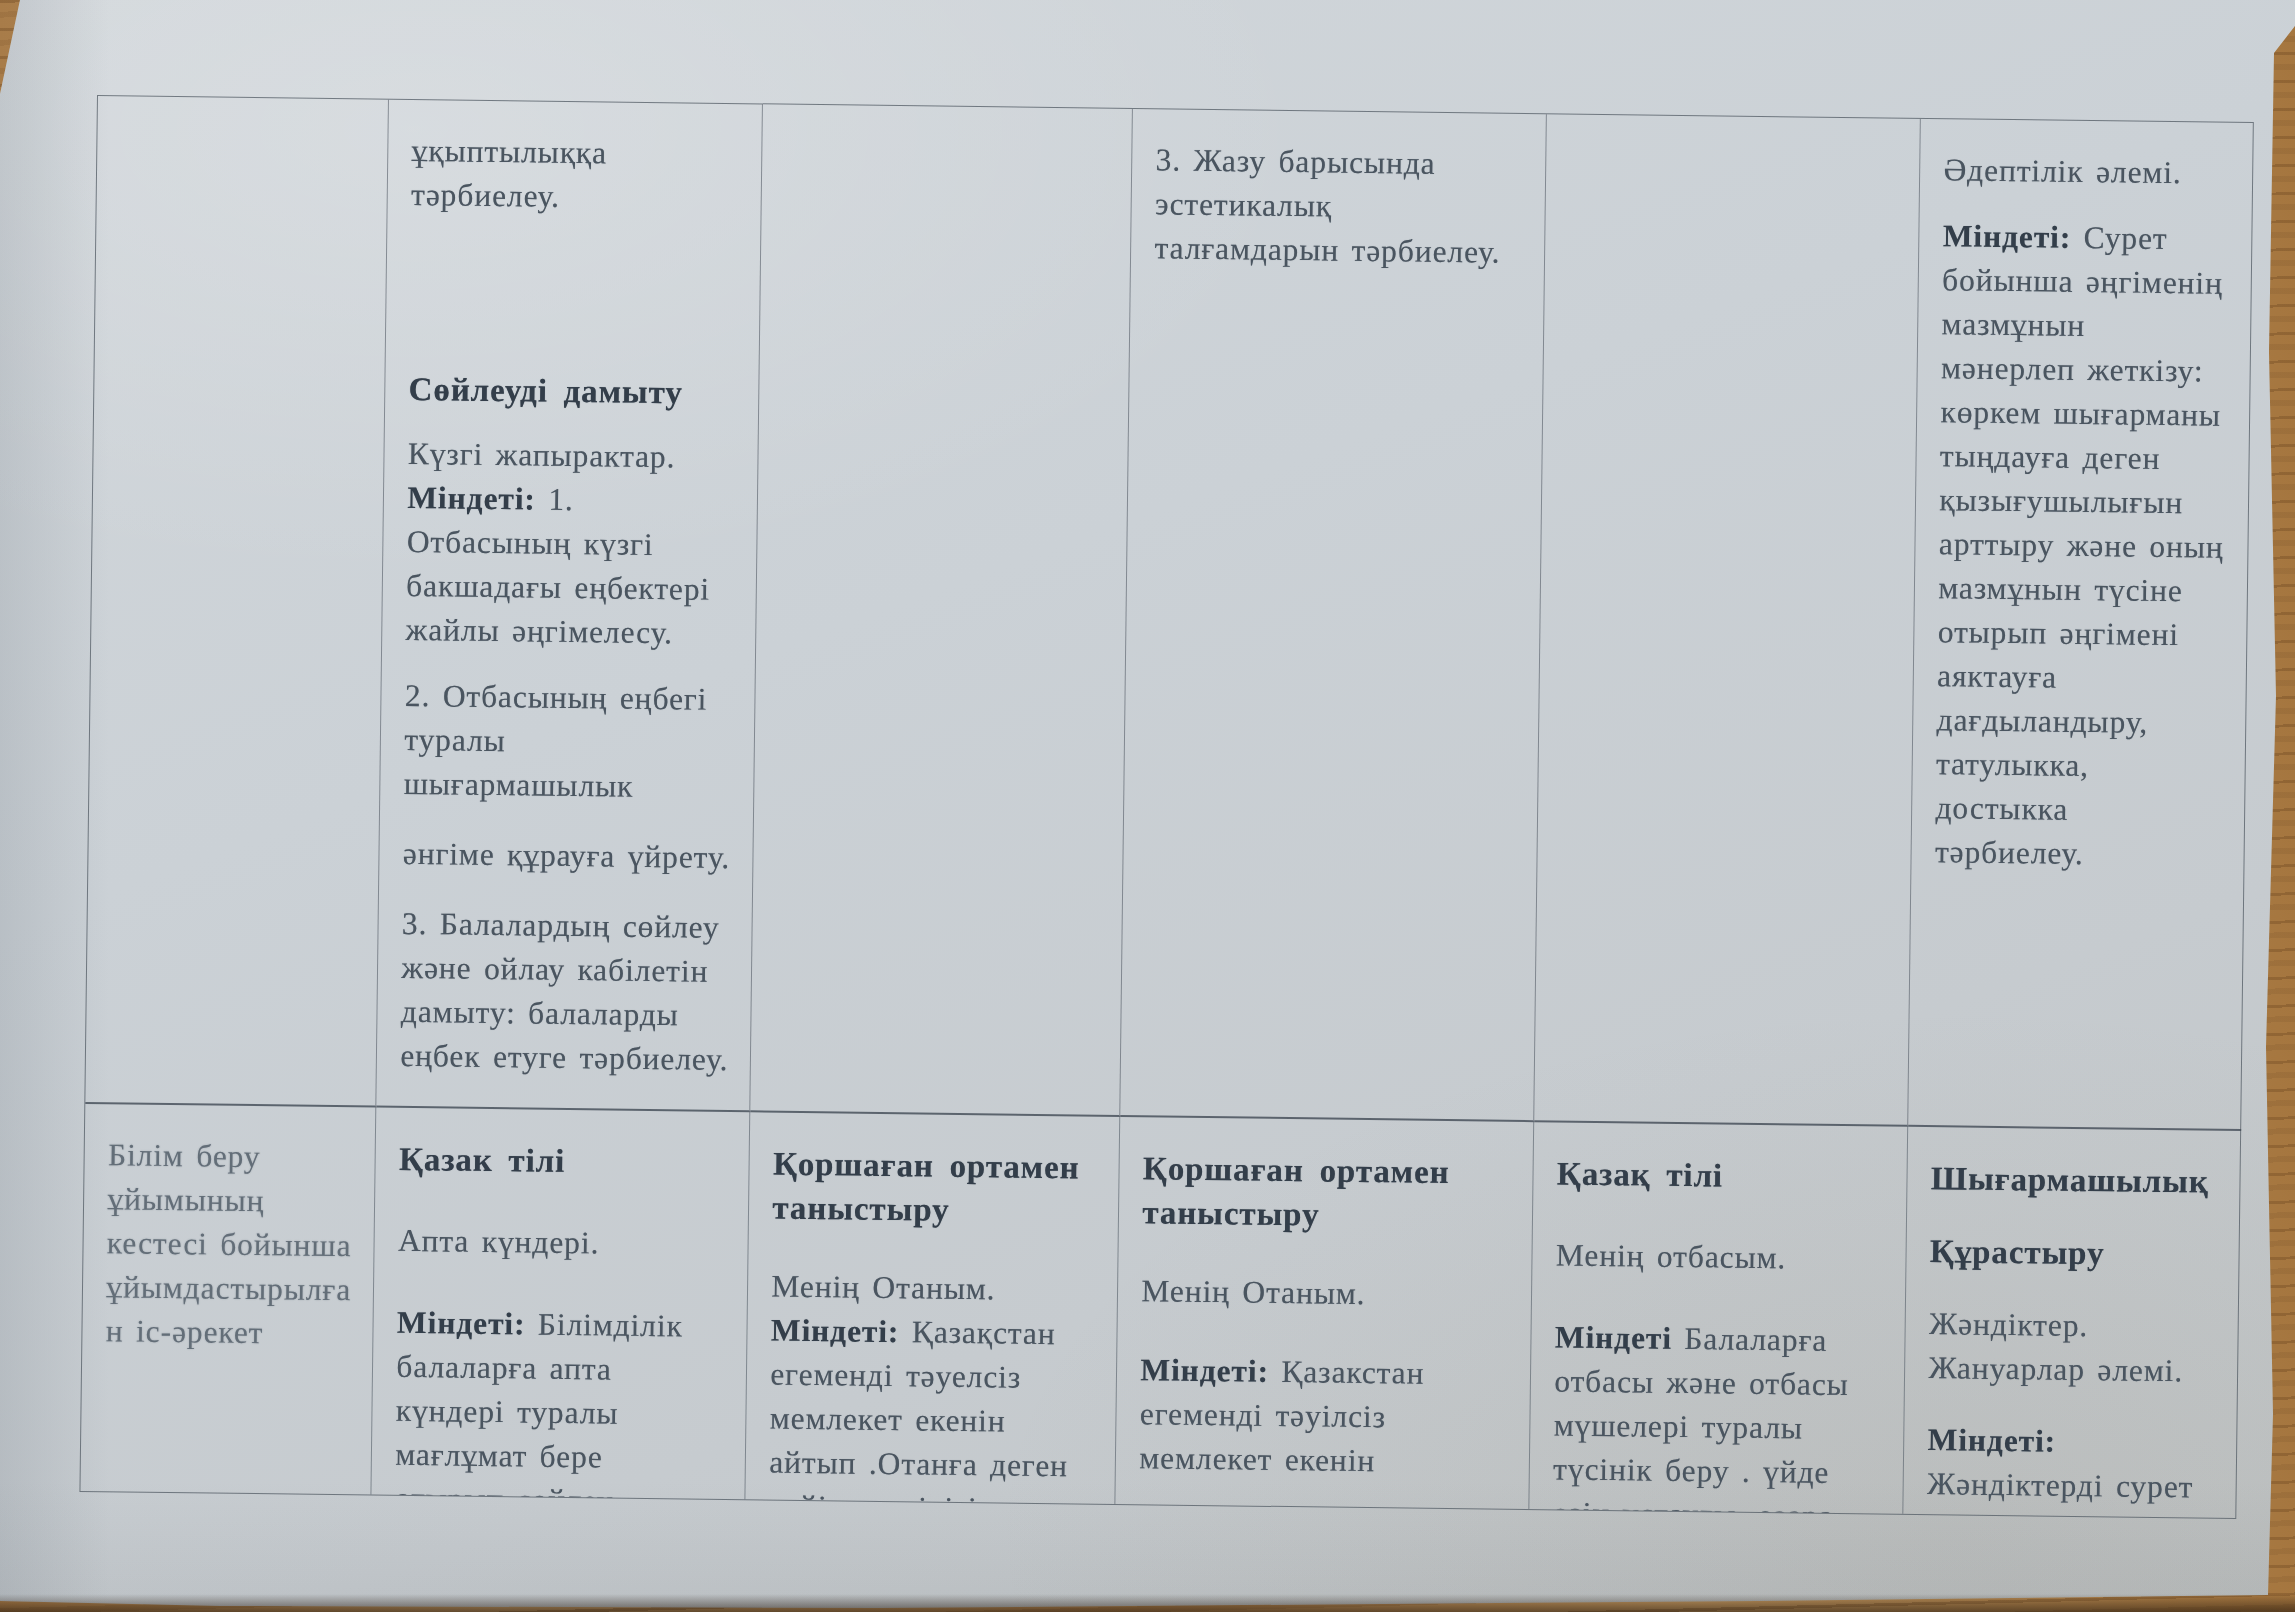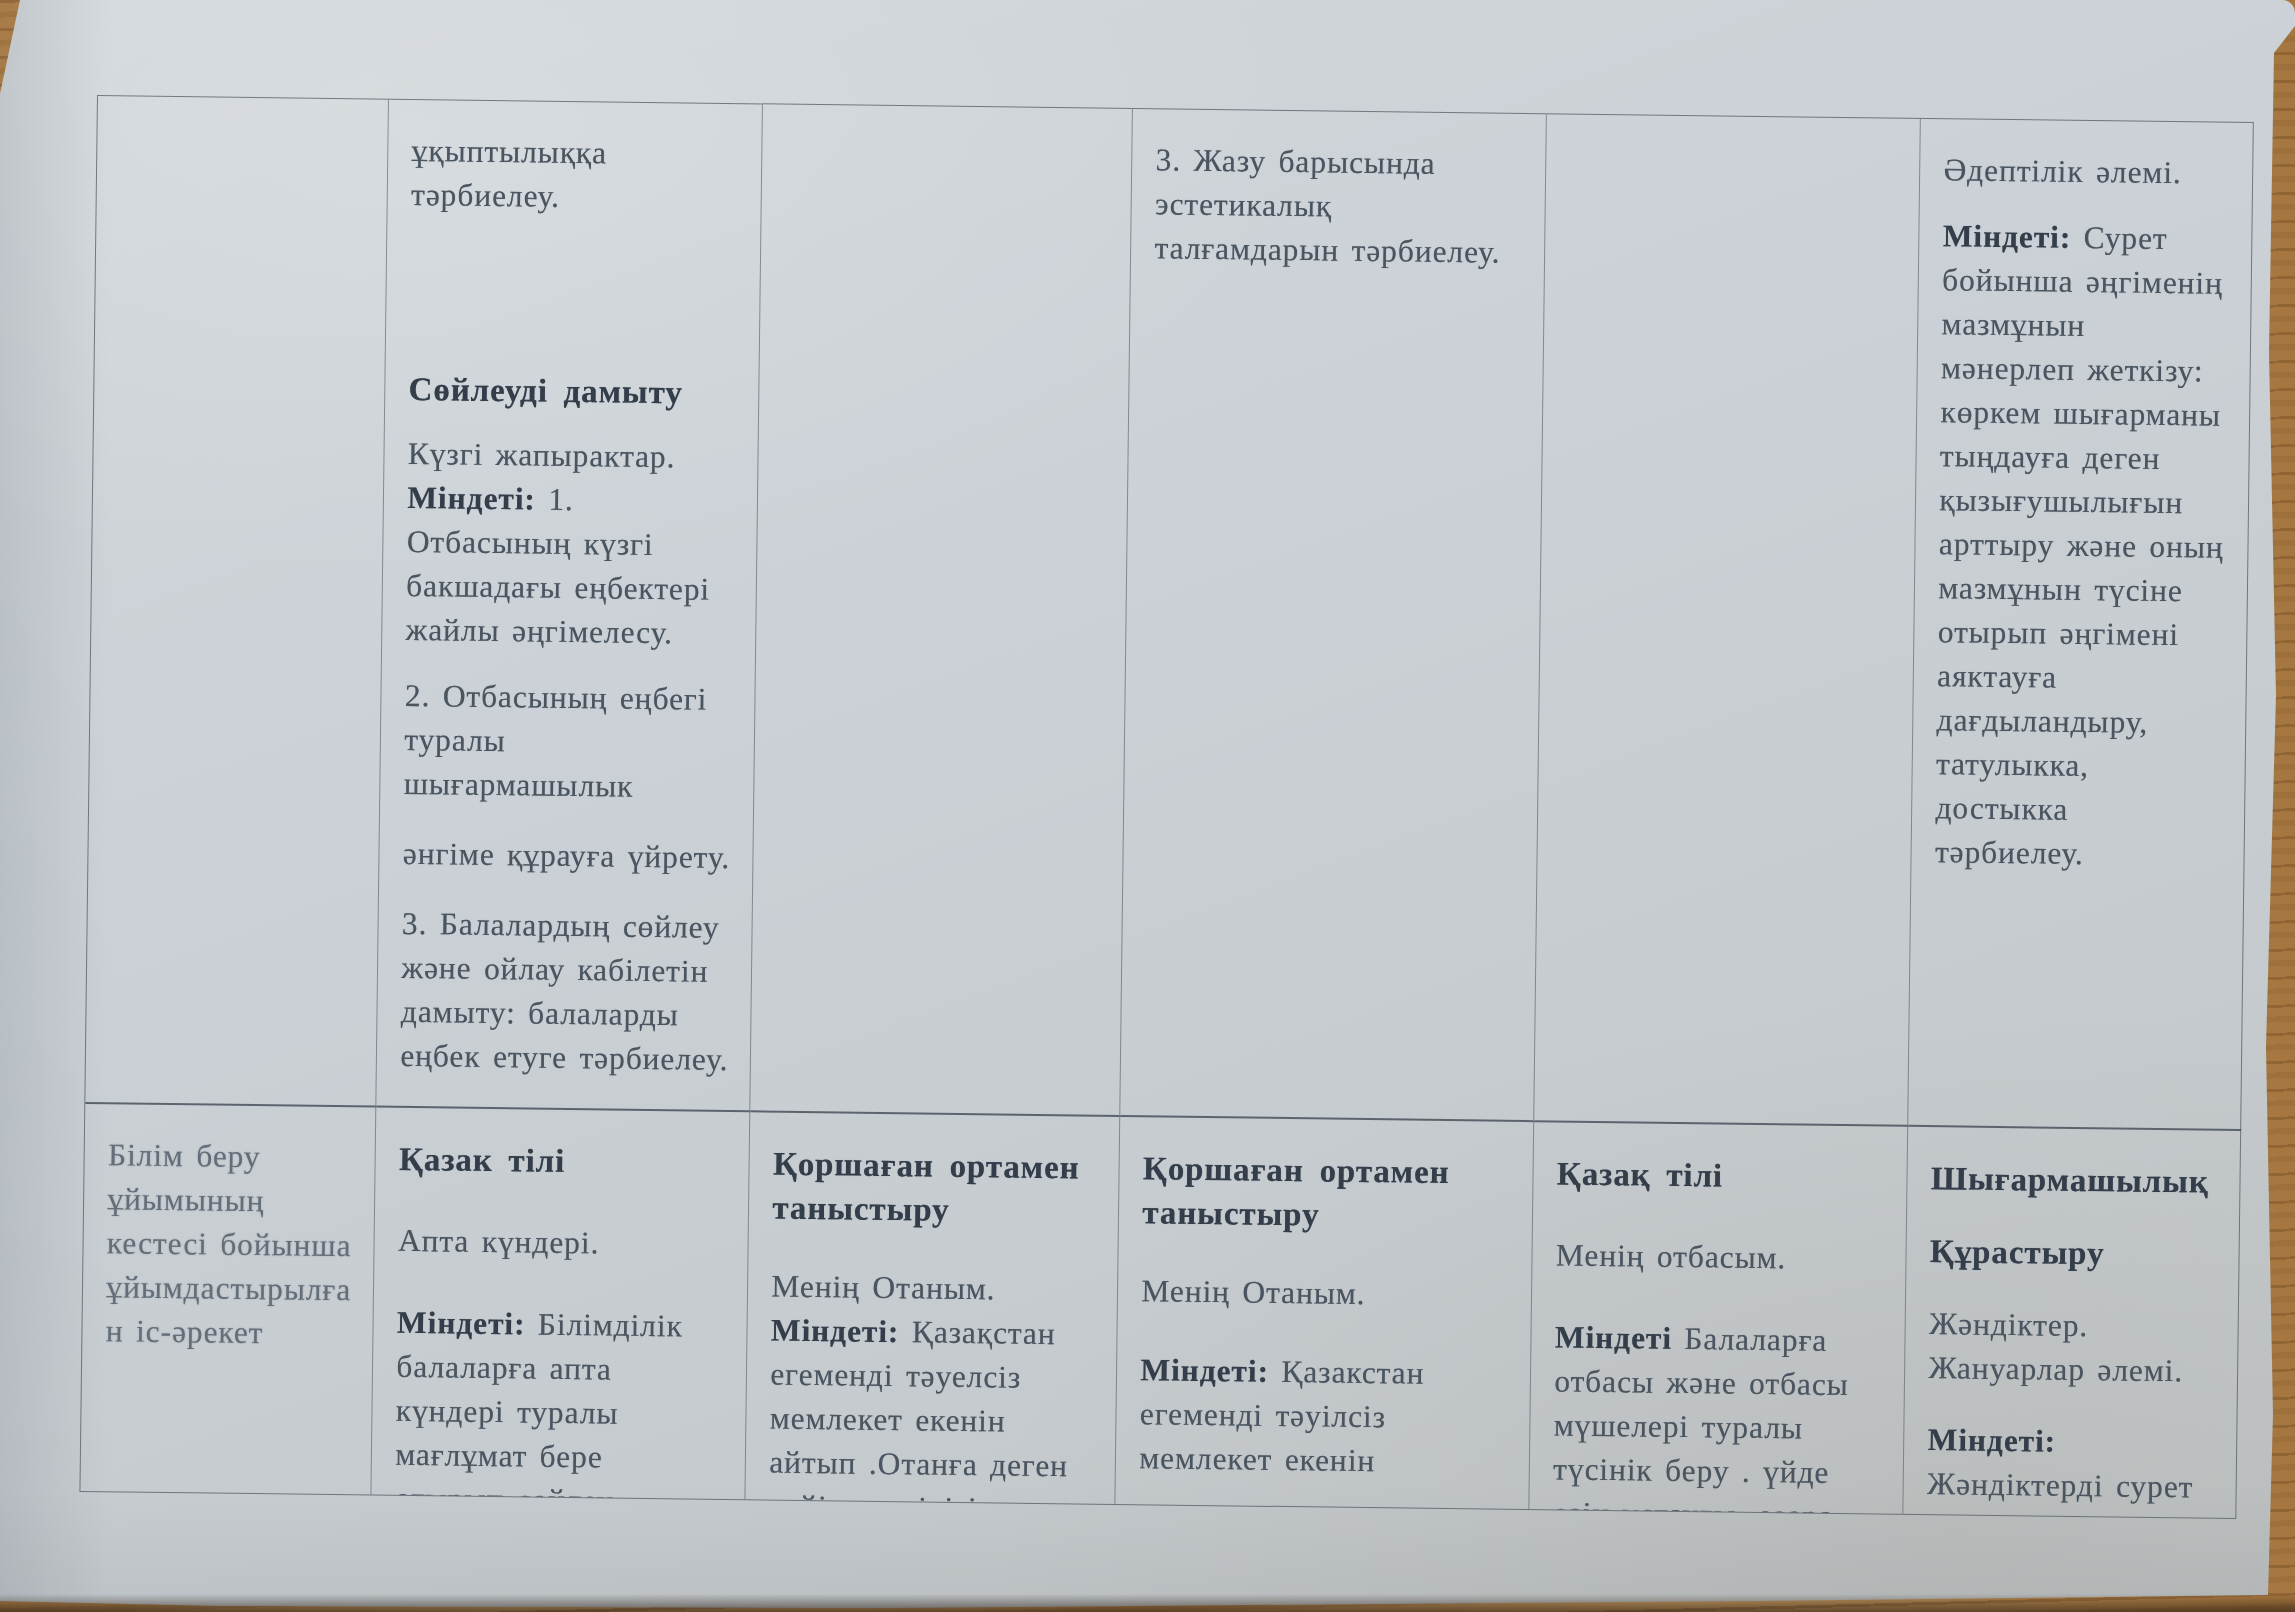--- a/index.html
+++ b/index.html
@@ -18,21 +18,20 @@
   .paper{
     position:absolute;inset:0;z-index:1;
     background:
       radial-gradient(1318px 659px at 18% 8%, rgba(255,255,255,.16), rgba(255,255,255,0) 70%),
       radial-gradient(1611px 879px at 85% 95%, rgba(120,110,90,.10), rgba(0,0,0,0) 60%),
       linear-gradient(160deg,#d2d7db 0%,#cbd1d6 38%,#c6cbcf 70%,#c0c4c5 100%);
     clip-path:polygon(
       20px 0, 2295px 0, 2295px 26px, 2274px 53px, 2269px 352px, 2276px 696px,
       2266px 1047px, 2273px 1414px, 2268px 1595px, 1758px 1601px, 879px 1608px,
       220px 1606px, 0 1601px, 0 94px);
-    border-radius:13px;
   }
   .paper::before{
     content:"";position:absolute;inset:0;
     background:linear-gradient(90deg,rgba(88,98,108,.16),rgba(0,0,0,0) 110px),
                linear-gradient(0deg,rgba(100,104,108,.10),rgba(0,0,0,0) 132px);
     pointer-events:none;
   }
   .sheet-table{
     position:absolute;left:97px;top:95px;width:2155px;height:1395px;
     transform:rotate(.72deg);transform-origin:0 0;

